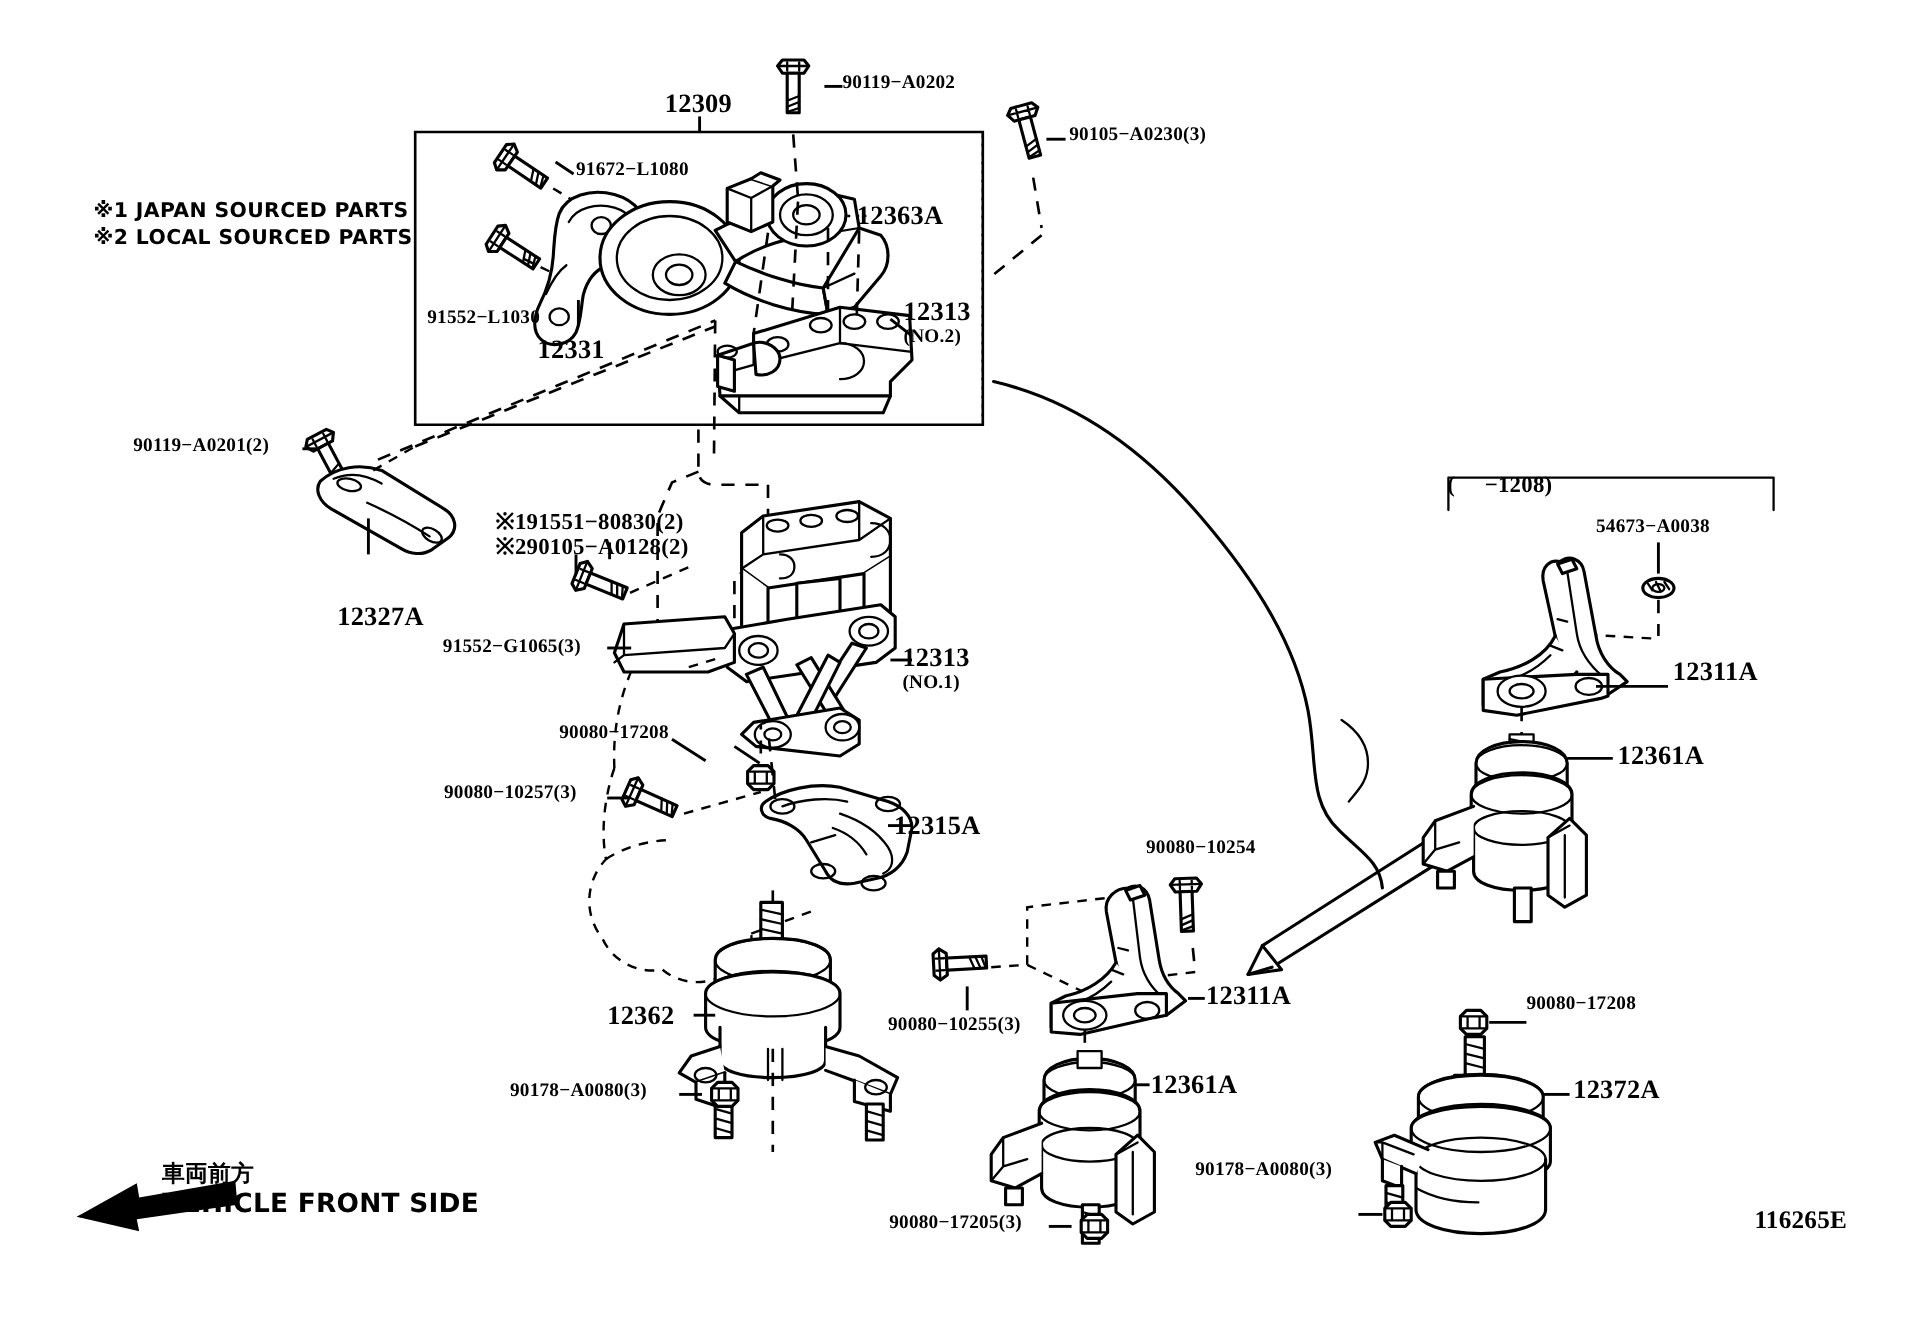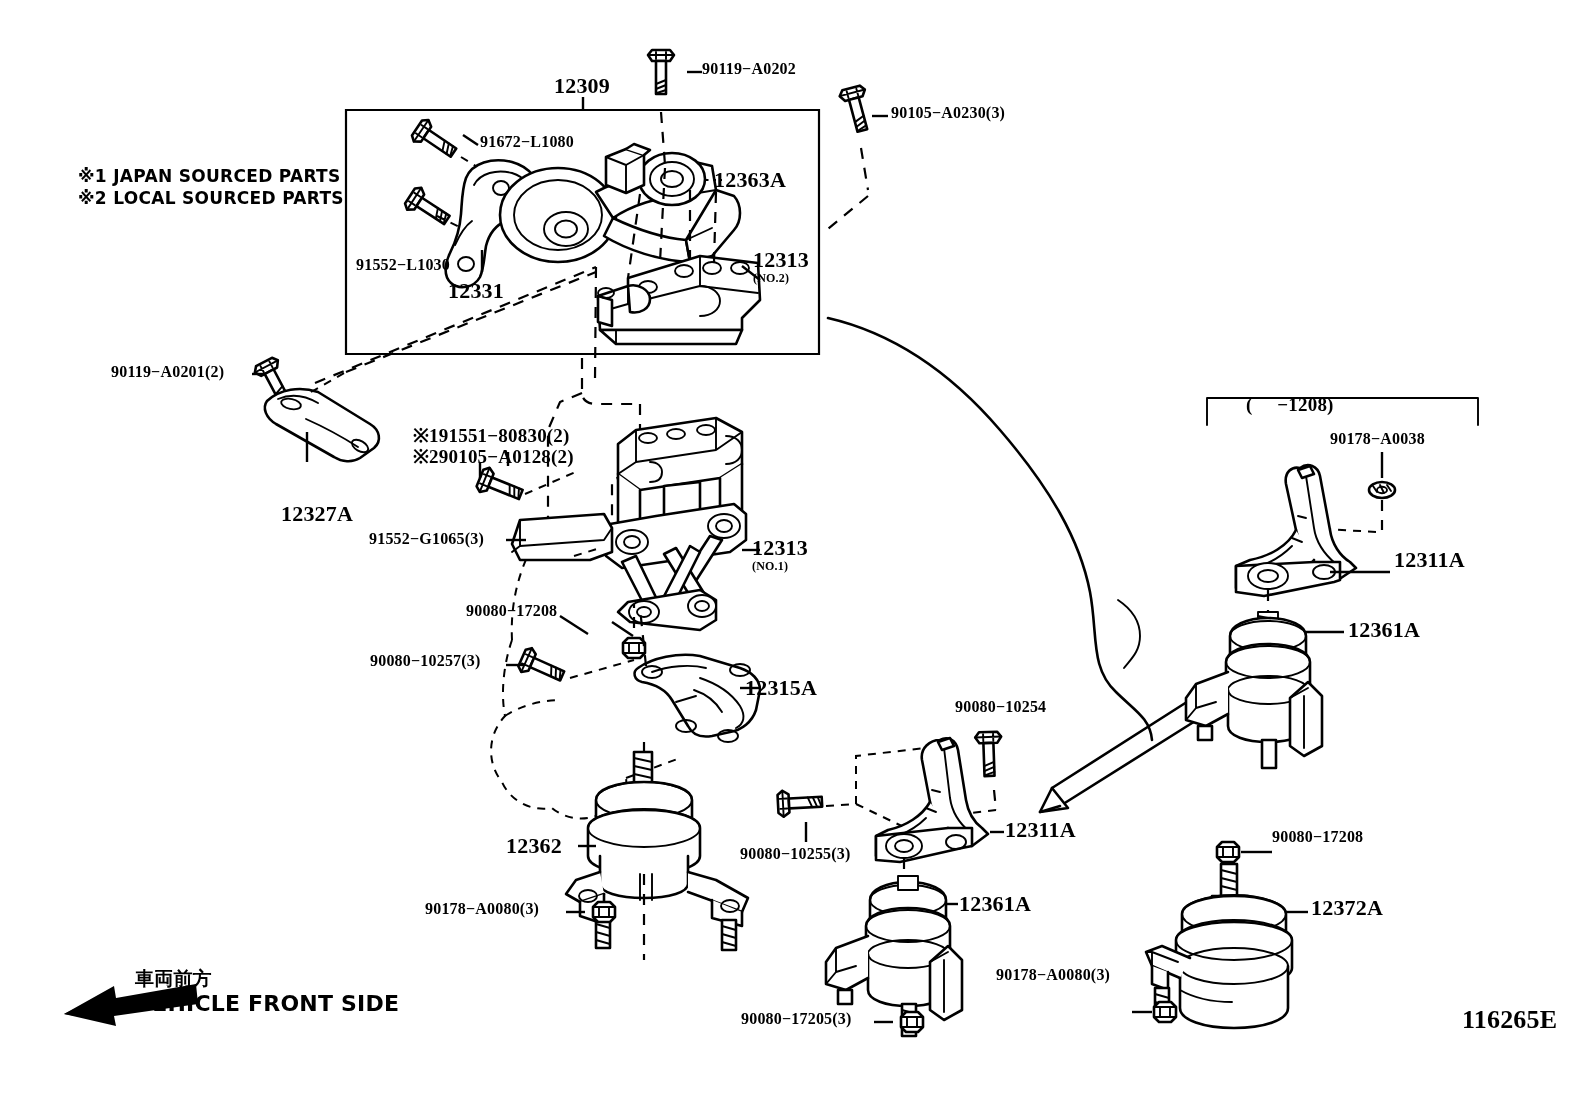--- a/index.html
+++ b/index.html
@@ -29,42 +29,42 @@
     font-family: "Liberation Serif", "DejaVu Serif", serif;
     font-weight: bold;
     color: #000;
     white-space: pre;
     line-height: 1.12;
     letter-spacing: 0.2px;
   }
   .lbl.s22 { font-size: 22px; }
   .lbl.s21 { font-size: 16px; }
   .lbl.s19 { font-size: 19px; }
-  .lbl.sub { font-size: 12px; font-weight: bold; text-align: center; }
+  .lbl.sub { font-size: 16px; font-weight: bold; text-align: center; }
   .lbl.note {
     font-family: "DejaVu Sans", sans-serif;
     font-size: 17px;
     font-weight: bold;
     letter-spacing: 0.3px;
     margin-top: 19px;
   }
   .lbl.cjk {
     font-family: "DejaVu Sans", sans-serif;
     font-size: 19px;
     font-weight: bold;
   }
   .lbl.vfs {
     font-family: "DejaVu Sans", sans-serif;
     font-size: 22px;
     font-weight: bold;
     letter-spacing: 0.2px;
   }
   .lbl.code {
     font-family: "Liberation Serif", "DejaVu Serif", serif;
-    font-size: 26px;
+    font-size: 21px;
     font-weight: bold;
     text-align: right;
   }
 </style>
 </head>
 <body>
 
 <div id="sheet">
 
   <svg id="art" viewBox="0 0 1592 1099" xmlns="http://www.w3.org/2000/svg">
@@ -519,22 +519,22 @@
   <div class="lbl s22" style="left:745px; top:676px;">12315A</div>
   <div class="lbl s22" style="left:506px; top:834px;">12362</div>
   <div class="lbl s21" style="left:425px; top:900px;">90178−A0080(3)</div>
 
   <div class="lbl s21" style="left:955px; top:698px;">90080−10254</div>
   <div class="lbl s21" style="left:740px; top:845px;text-align:right;">90080−10255(3)</div>
   <div class="lbl s22" style="left:1005px; top:818px;">12311A</div>
   <div class="lbl s22" style="left:959px; top:892px;">12361A</div>
   <div class="lbl s21" style="left:741px; top:1010px;">90080−17205(3)</div>
 
-  <div class="lbl s19" style="left:1206px; top:394px;padding-left:40px;">(     −1208)</div>
-  <div class="lbl s21" style="left:1330px; top:430px;">90178−A0038</div>
+  <div class="lbl s19" style="left:1206px; top:394px;">(     −1208)</div>
+  <div class="lbl s21" style="left:1330px; top:430px;">54673−A0038</div>
   <div class="lbl s22" style="left:1394px; top:548px;">12311A</div>
   <div class="lbl s22" style="left:1348px; top:618px;">12361A</div>
   <div class="lbl s21" style="left:1272px; top:828px;">90080−17208</div>
   <div class="lbl s22" style="left:1311px; top:896px;text-align:right;">12372A</div>
   <div class="lbl s21" style="left:996px; top:966px;">90178−A0080(3)</div>
 
   <div class="lbl cjk" style="left:135px; top:968px;">車両前方</div>
   <div class="lbl vfs" style="left:135px; top:992px;">VEHICLE FRONT SIDE</div>
 
   <div class="lbl code" style="left:1462px; top:1005px;">116265E</div>

